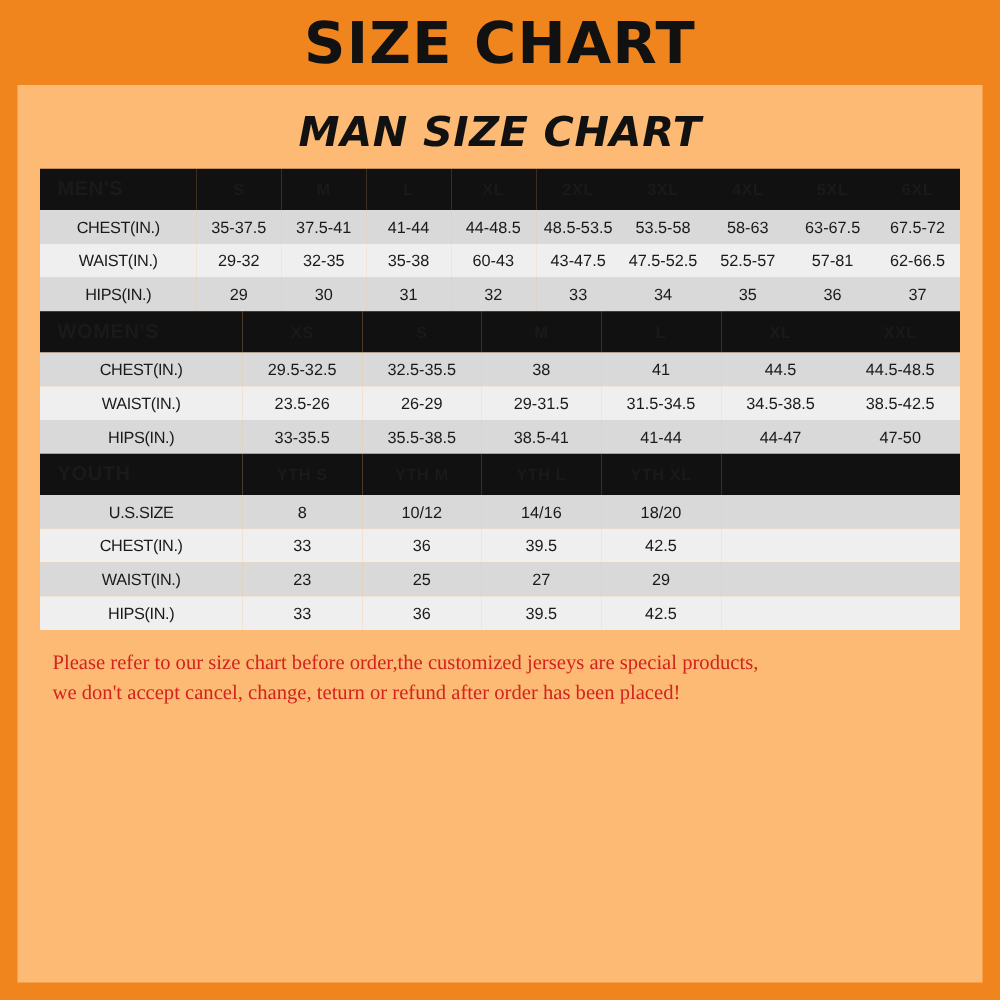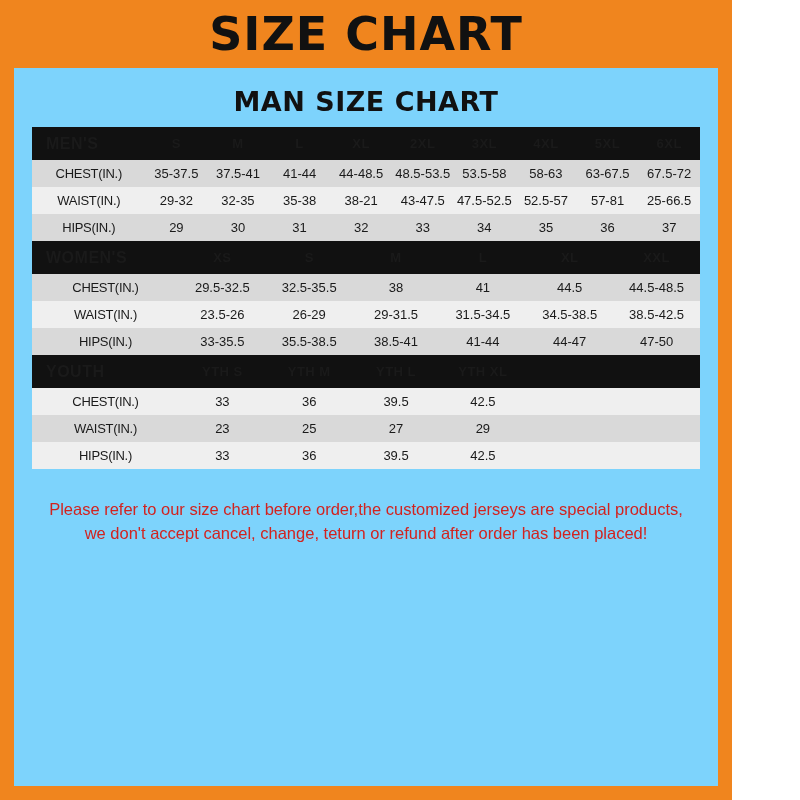--- a/index.html
+++ b/index.html
@@ -8,26 +8,26 @@
   }
   body {
     width: 800px;
     height: 800px;
     background: #ffffff;
     font-family: "Liberation Sans", sans-serif;
     overflow: hidden;
   }
   .page {
     position: relative;
-    width: 732px;
+    width: 800px;
     height: 800px;
     box-sizing: border-box;
     border-left: 14px solid #f0851e;
     border-right: 14px solid #f0851e;
-    background: #7dd3fc;
+    background: #fdba74;
   }
   .header-band {
     height: 68px;
     background: #f0851e;
     display: flex;
     align-items: center;
     justify-content: center;
     margin: 0 -14px;
   }
   .header-title {
@@ -38,23 +38,24 @@
     color: #111111;
     line-height: 1;
   }
   .content {
     padding: 0 18px;
   }
   .section-title {
     text-align: center;
     font-family: "DejaVu Sans", sans-serif;
     font-weight: bold;
-    font-size: 27px;
+    font-size: 33px;
     color: #111111;
     letter-spacing: 0.5px;
+    font-style: italic;
   }
   .sect-man .section-title { margin: 18px 0 10px; }
   .sect-women .section-title { margin: 22px 0 10px; }
   .sect-youth .section-title { margin: 24px 0 10px; }
 
   table.size-table {
     width: 100%;
     border-collapse: collapse;
     table-layout: fixed;
   }
@@ -91,27 +92,27 @@
     letter-spacing: -0.3px;
     color: #1a1a1a;
     margin-top: 25px;
   }
   tbody td {
     font-family: "Liberation Sans", sans-serif;
     font-size: 13.5px;
   }
 
   .note {
-    margin-top: 29px;
+    margin-top: 14px;
     padding: 0 10px;
-    text-align: center;
+    text-align: left;
     color: #d2231f;
     font-size: 16.5px;
     line-height: 1.45;
-    font-family: Liberation Sans, sans-serif;
+    font-family: Liberation Serif, serif;
   }
   .note div { white-space: nowrap; }
   .bottom-band {
     position: absolute;
     left: -14px;
     right: -14px;
     bottom: 0;
     height: 14px;
     background: #f0851e;
   }
@@ -159,26 +160,26 @@
             <td>53.5-58</td>
             <td>58-63</td>
             <td>63-67.5</td>
             <td>67.5-72</td>
           </tr>
           <tr class="even">
             <td class="rowhead">WAIST(IN.)</td>
             <td>29-32</td>
             <td>32-35</td>
             <td>35-38</td>
-            <td>38-21</td>
+            <td>60-43</td>
             <td>43-47.5</td>
             <td>47.5-52.5</td>
             <td>52.5-57</td>
             <td>57-81</td>
-            <td>25-66.5</td>
+            <td>62-66.5</td>
           </tr>
           <tr class="odd">
             <td class="rowhead">HIPS(IN.)</td>
             <td>29</td>
             <td>30</td>
             <td>31</td>
             <td>32</td>
             <td>33</td>
             <td>34</td>
             <td>35</td>
@@ -249,20 +250,29 @@
             <th class="corner">YOUTH</th>
             <th>YTH S</th>
             <th>YTH M</th>
             <th>YTH L</th>
             <th>YTH XL</th>
             <th></th>
             <th></th>
           </tr>
         </thead>
         <tbody>
+          <tr class="odd">
+            <td class="rowhead">U.S.SIZE</td>
+            <td>8</td>
+            <td>10/12</td>
+            <td>14/16</td>
+            <td>18/20</td>
+            <td></td>
+            <td></td>
+          </tr>
           <tr class="even">
             <td class="rowhead">CHEST(IN.)</td>
             <td>33</td>
             <td>36</td>
             <td>39.5</td>
             <td>42.5</td>
             <td></td>
             <td></td>
           </tr>
           <tr class="odd">

